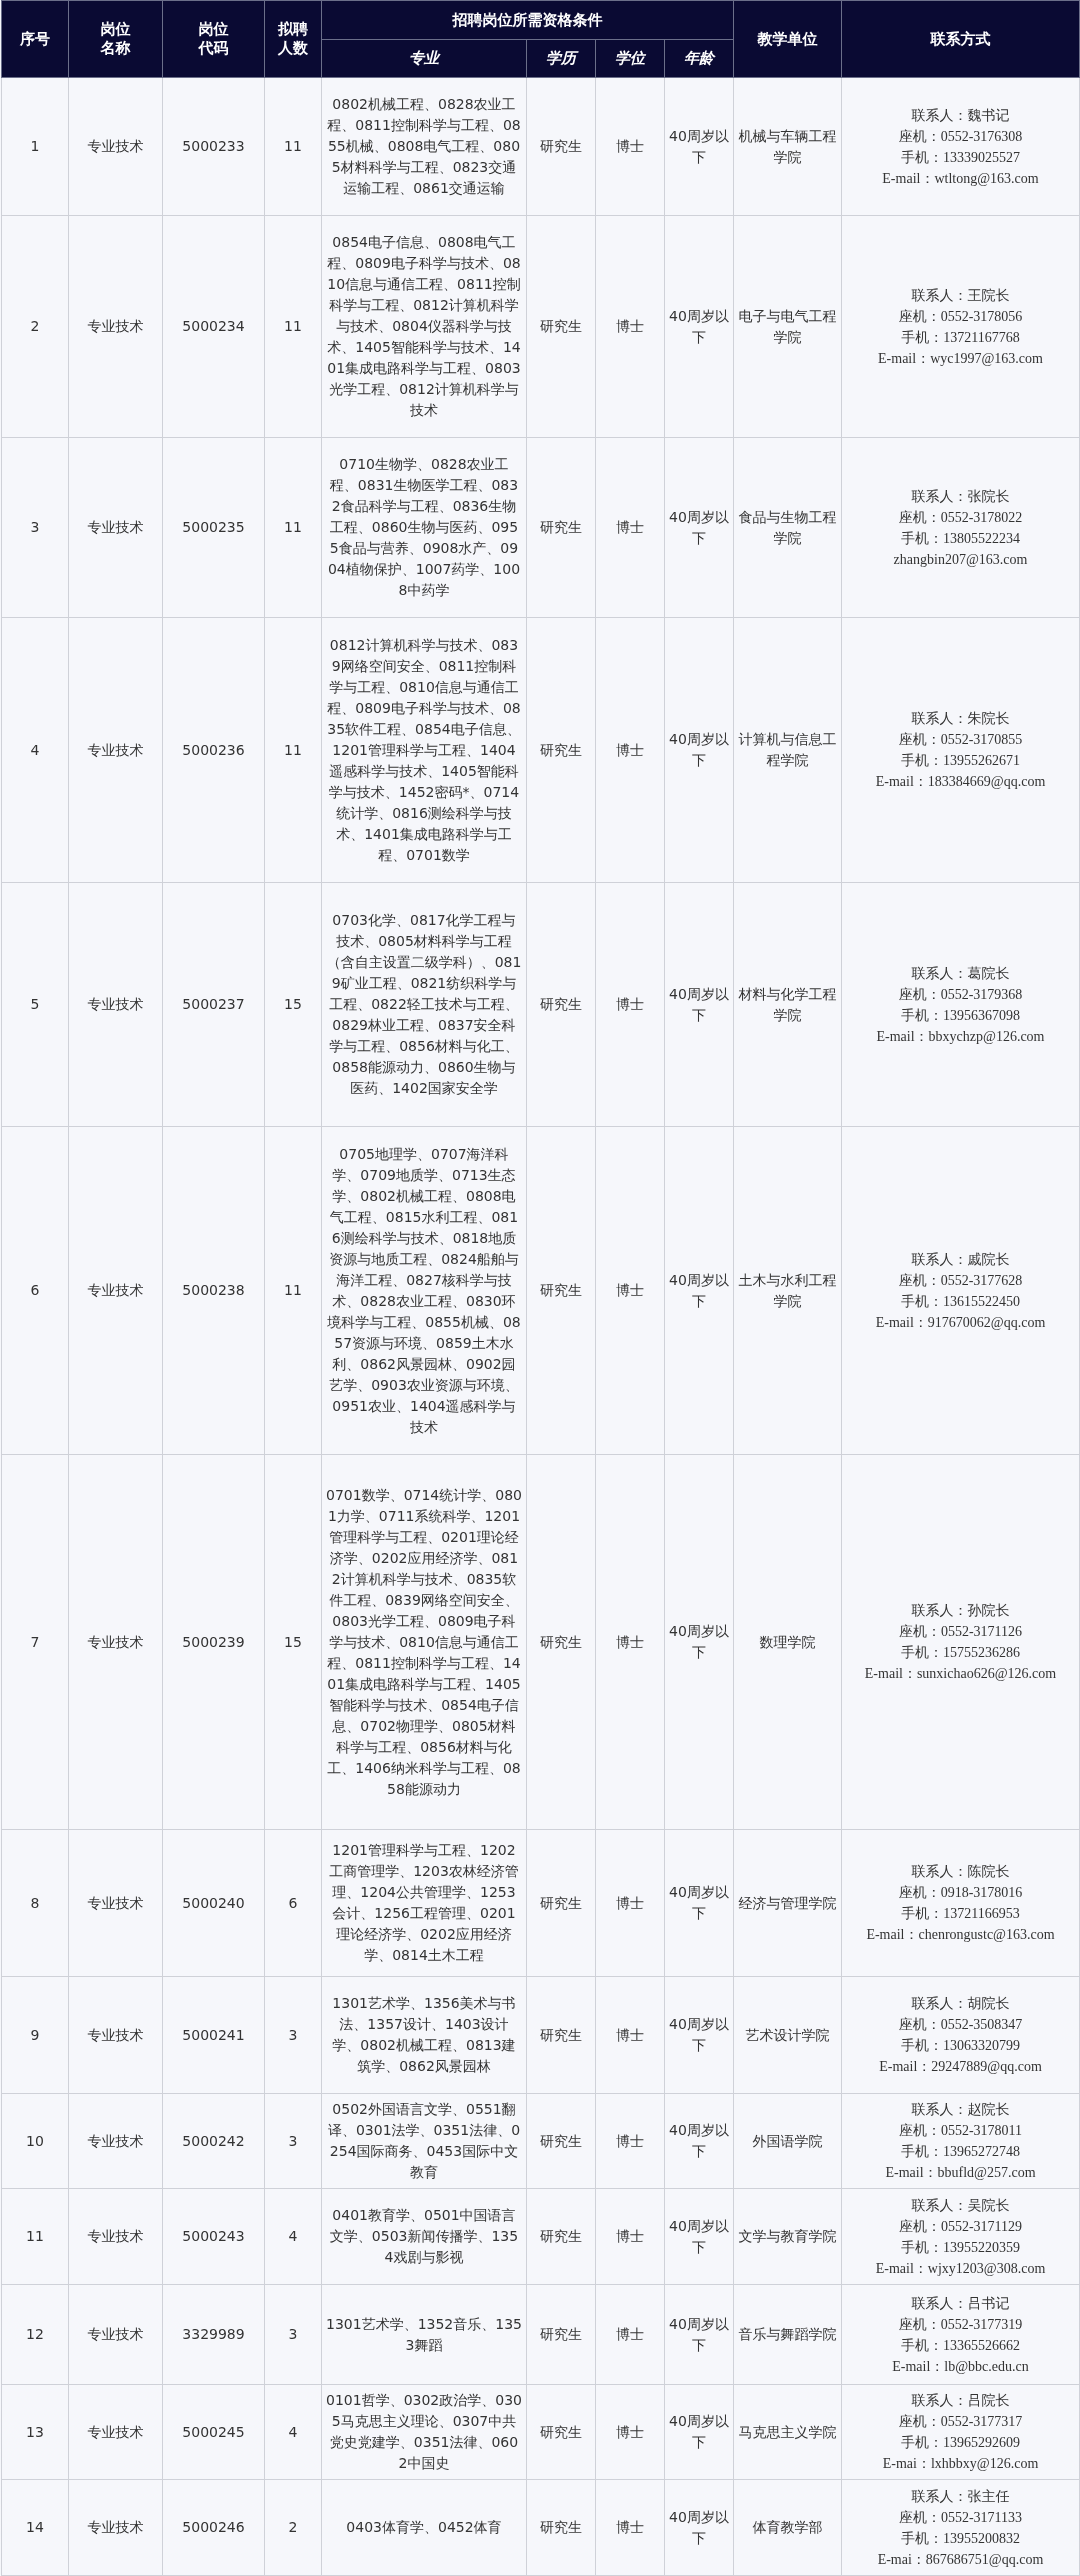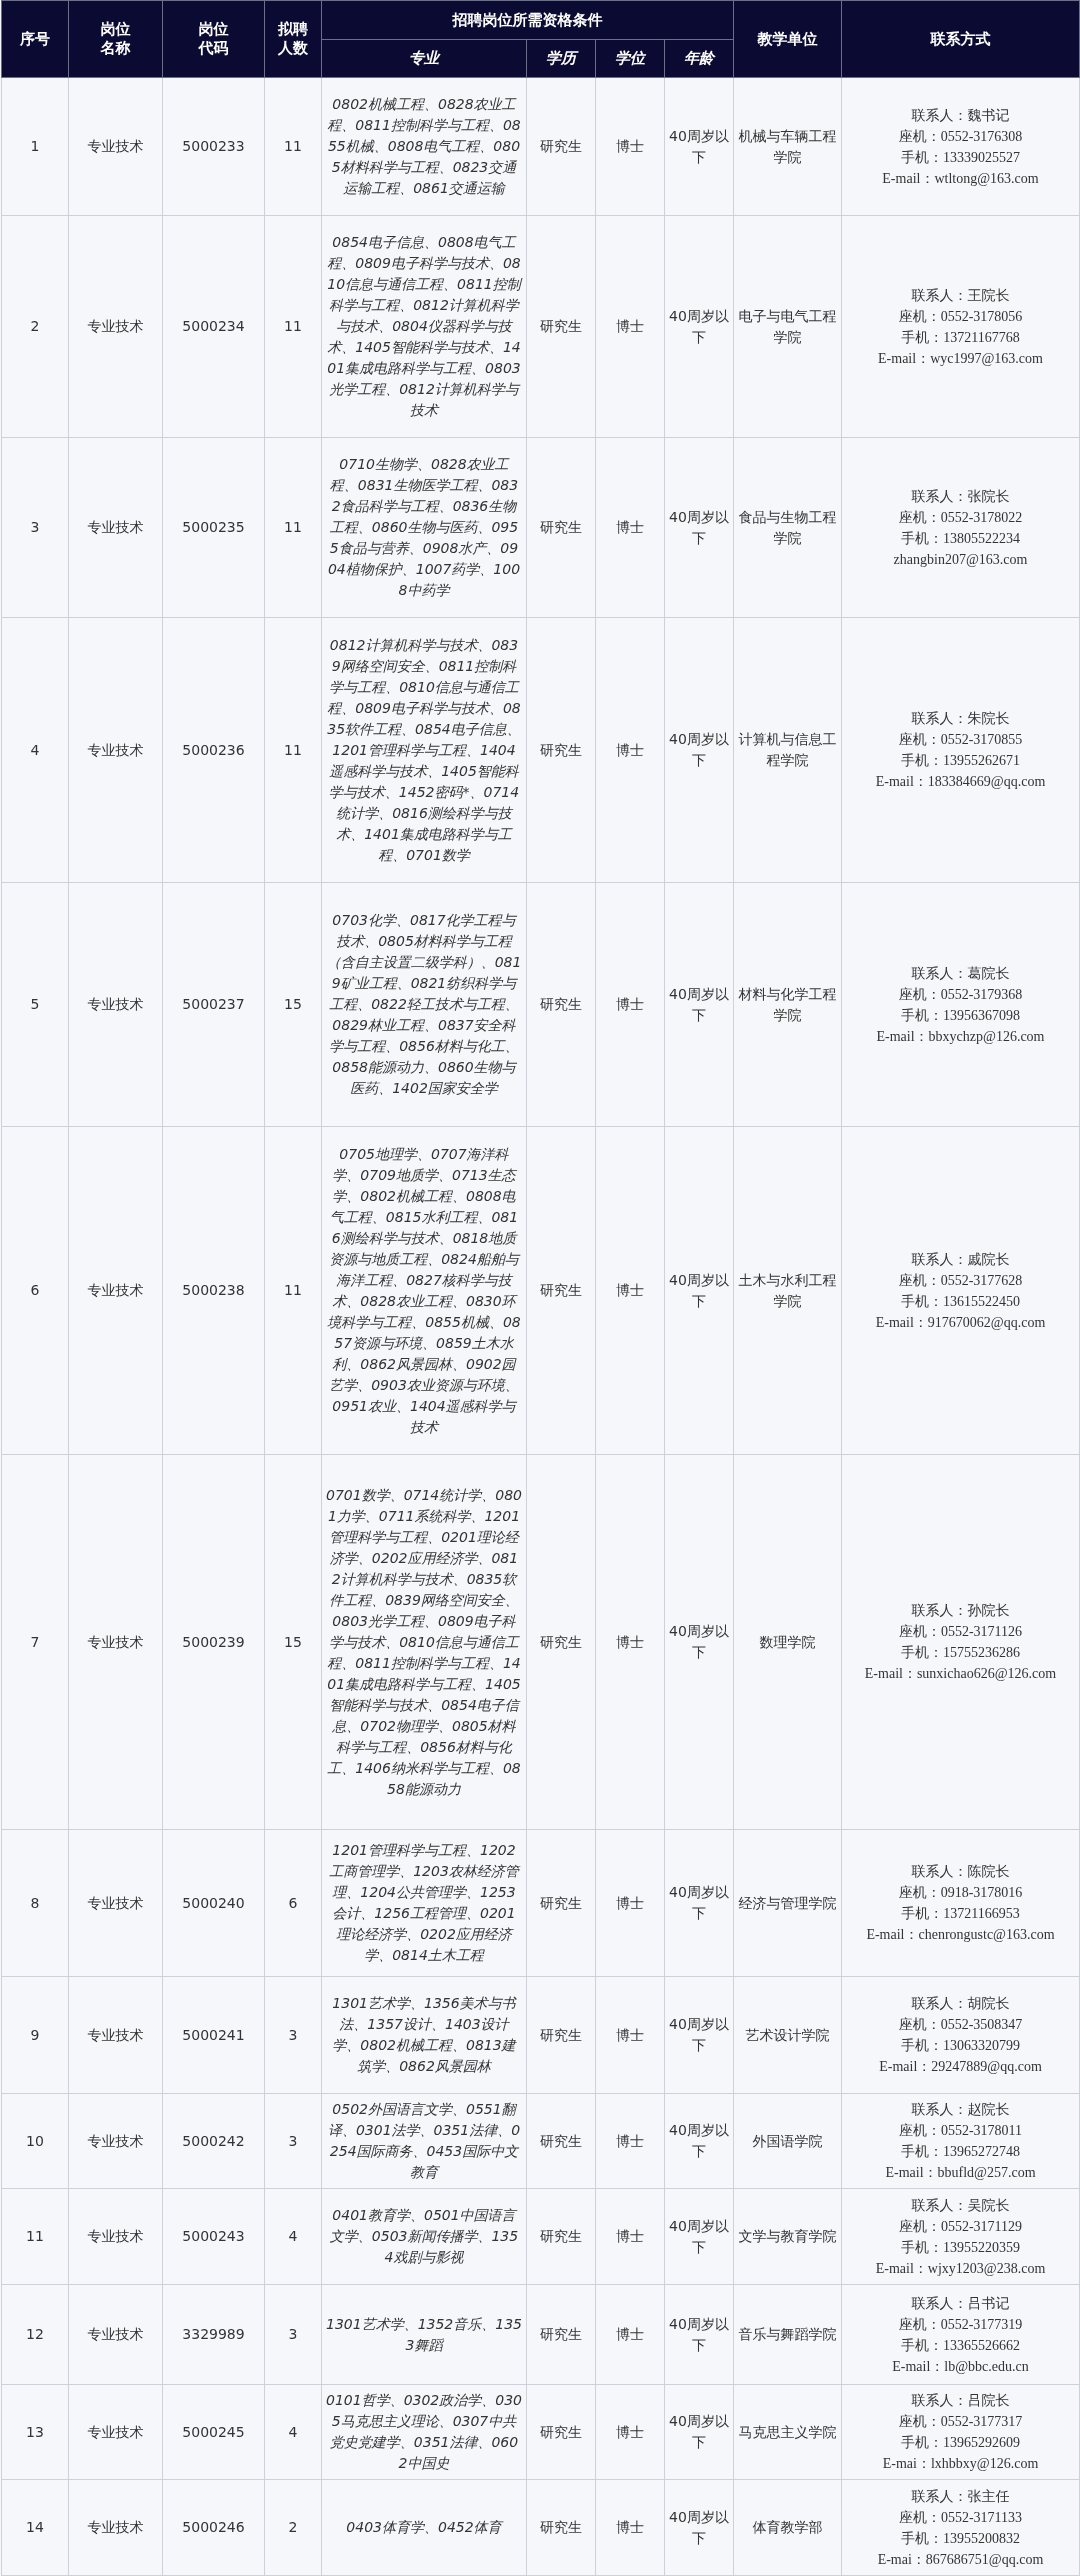--- a/index.html
+++ b/index.html
@@ -25,21 +25,21 @@
     table.jobs td {
       color: #333333;
       font-size: 14px;
       line-height: 21px;
       text-align: center;
       vertical-align: middle;
       border: 1.5px solid #cfd1d8;
       padding: 0 4px;
       word-break: break-all;
     }
-    td.major { padding: 0 6px; font-size: 14px; line-height: 21px; font-style: italic; }
+    td.major { padding: 0 6px; font-size: 14px; line-height: 21px; }
     td.contact { text-align: left; padding: 0 4px 0 6px; }
     .contact-line { display: block; white-space: nowrap; font-family: Liberation Serif, serif; }
     .contact-line.wrap { white-space: normal; word-break: break-all; }
     tr.head1 th { height: 38px; }
     tr.head2 th { height: 37px; font-style: italic; }
   </style>
 </head>
 <body>
 
 <table class="jobs">
@@ -260,21 +260,21 @@
     <td>4</td>
     <td class="major">0401教育学、0501中国语言文学、0503新闻传播学、1354戏剧与影视</td>
     <td>研究生</td>
     <td>博士</td>
     <td>40周岁以下</td>
     <td>文学与教育学院</td>
     <td class="contact">
       <span class="contact-line">联系人：吴院长</span>
       <span class="contact-line">座机：0552-3171129</span>
       <span class="contact-line">手机：13955220359</span>
-      <span class="contact-line wrap">E-mail：wjxy1203@238.com</span>
+      <span class="contact-line wrap">E-mail：wjxy1203@308.com</span>
     </td>
   </tr>
 
   <tr style="height: 100px;">
     <td>12</td>
     <td>专业技术</td>
     <td>3329989</td>
     <td>3</td>
     <td class="major">1301艺术学、1352音乐、1353舞蹈</td>
     <td>研究生</td>

